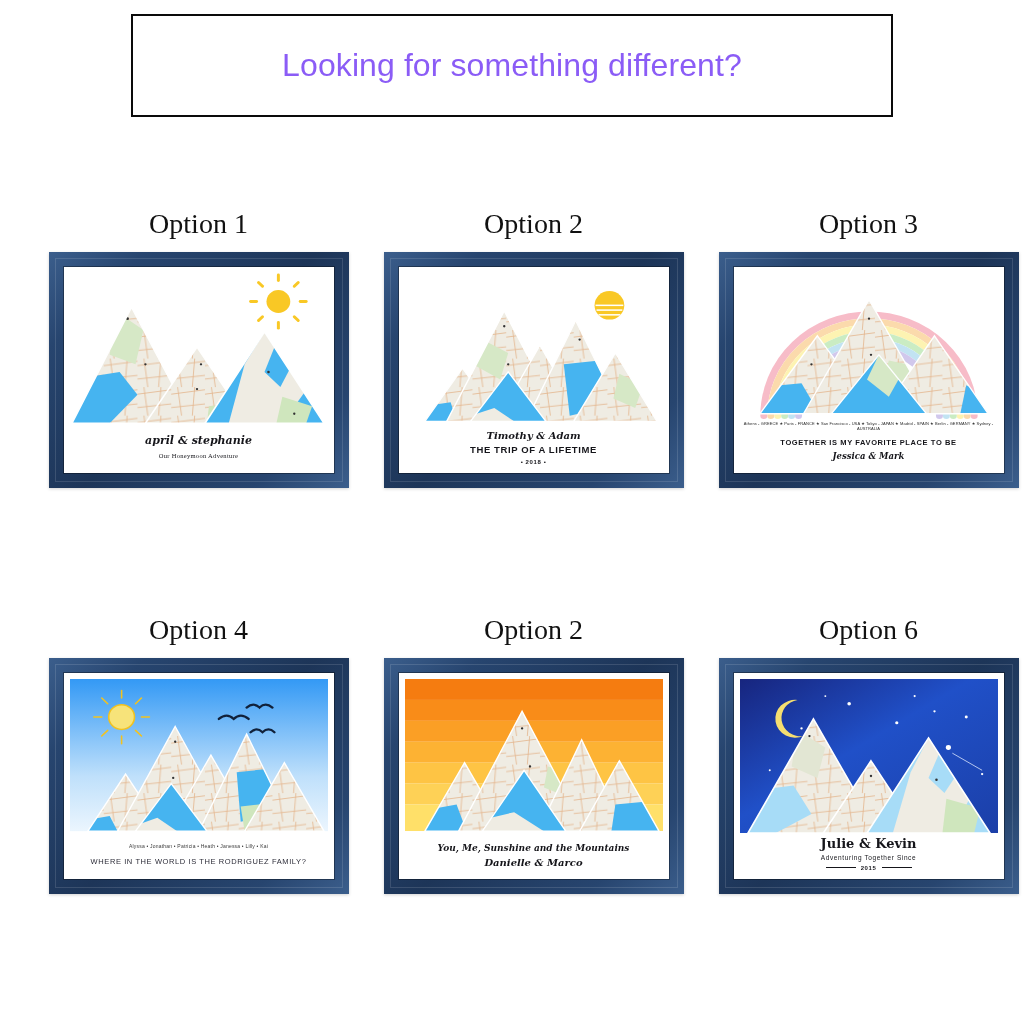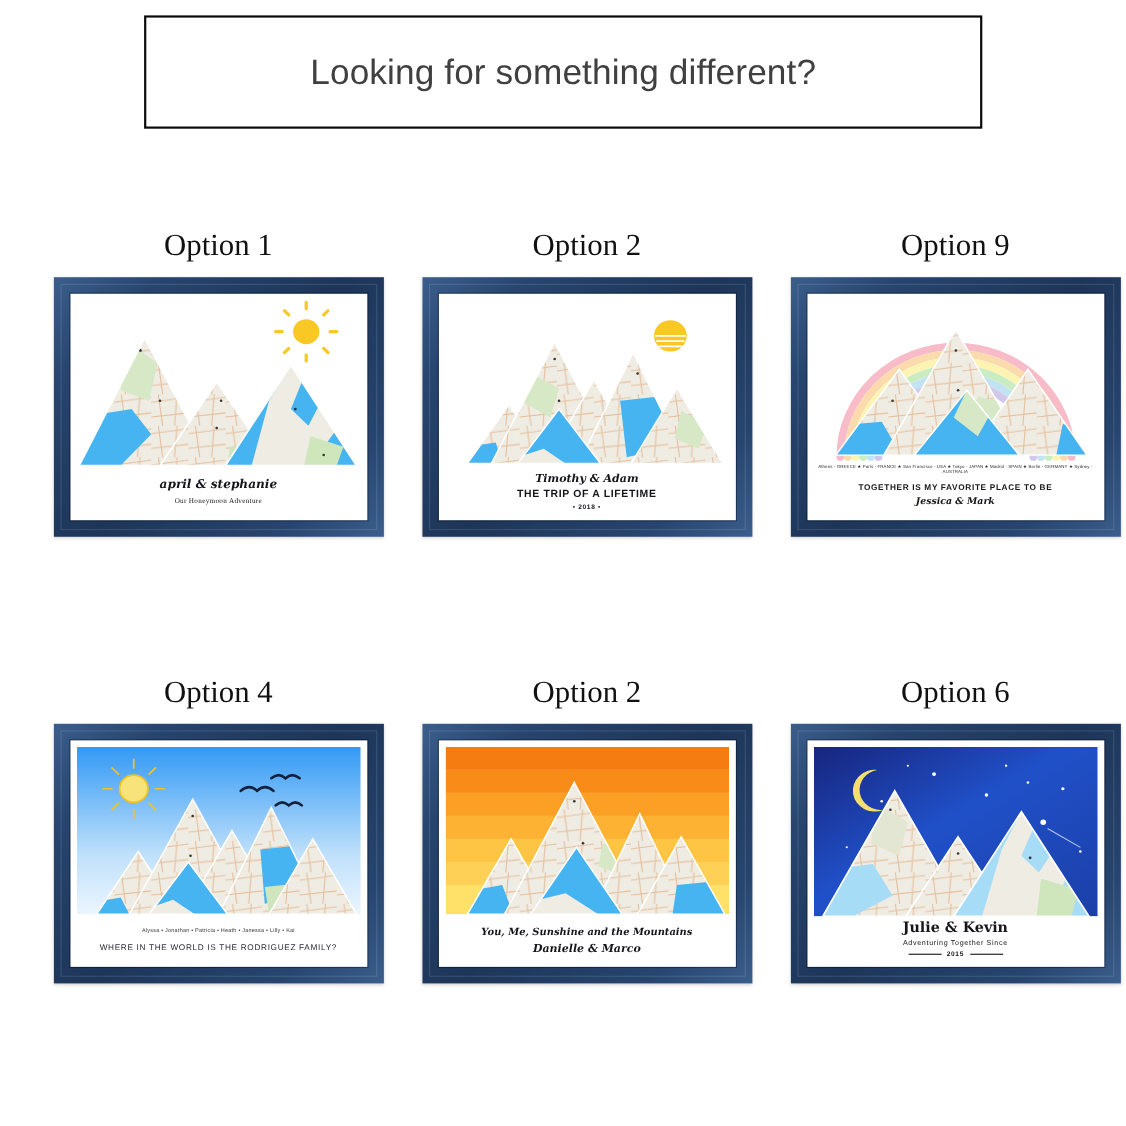--- a/index.html
+++ b/index.html
@@ -20,21 +20,21 @@
     border: 2px solid #0a0a0a;
     background: #ffffff;
     display: flex; flex-direction: column;
     align-items: center; justify-content: center;
     gap: 2px;
   }
   .banner-line {
     font-family: "Liberation Sans", sans-serif;
     font-size: 32px;
     font-weight: 400;
-    color: #404040;
+    color: #8b5cf6;
     letter-spacing: .1px;
     white-space: nowrap;
     line-height: 1.22;
   }
 
   
   .grid {
     position: absolute;
     left: 0; top: 210px;
     width: 1024px;
@@ -278,21 +278,21 @@
               </svg>
             </div>
             <div class="caption cap-script" style="bottom:32px; font-size:10px;">Timothy &amp; Adam</div>
             <div class="caption cap-caps" style="bottom:18px; font-size:9.5px; font-weight:700;">THE TRIP OF A LIFETIME</div>
             <div class="caption cap-caps" style="bottom:8px; font-size:6px; font-weight:700;">• 2018 •</div>
           </div>
         </div>
       </div>
 
       <div class="cell">
-        <div class="option-label">Option 9</div>
+        <div class="option-label">Option 3</div>
         <div class="frame">
           <div class="mat">
             <div class="art">
               <svg viewBox="0 0 260 204" preserveAspectRatio="none">
                 <defs>
                   <clipPath id="t3a">
                       <polygon points="78,66 136,148 20,148"></polygon>
                     </clipPath>
                   <clipPath id="t3b">
                       <polygon points="130,28 196,148 64,148"></polygon>

